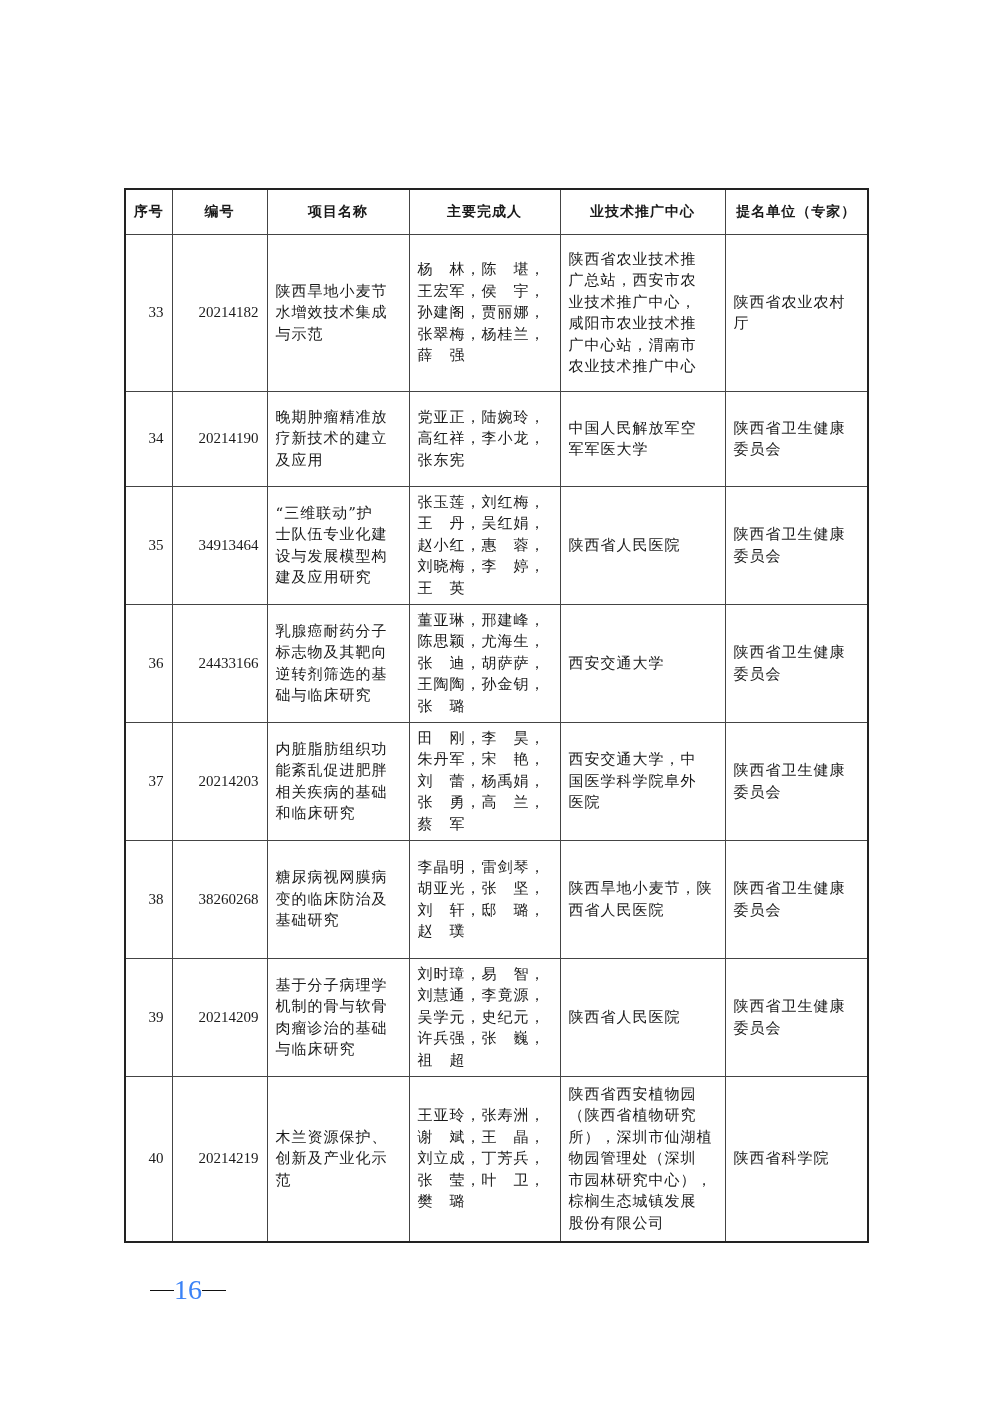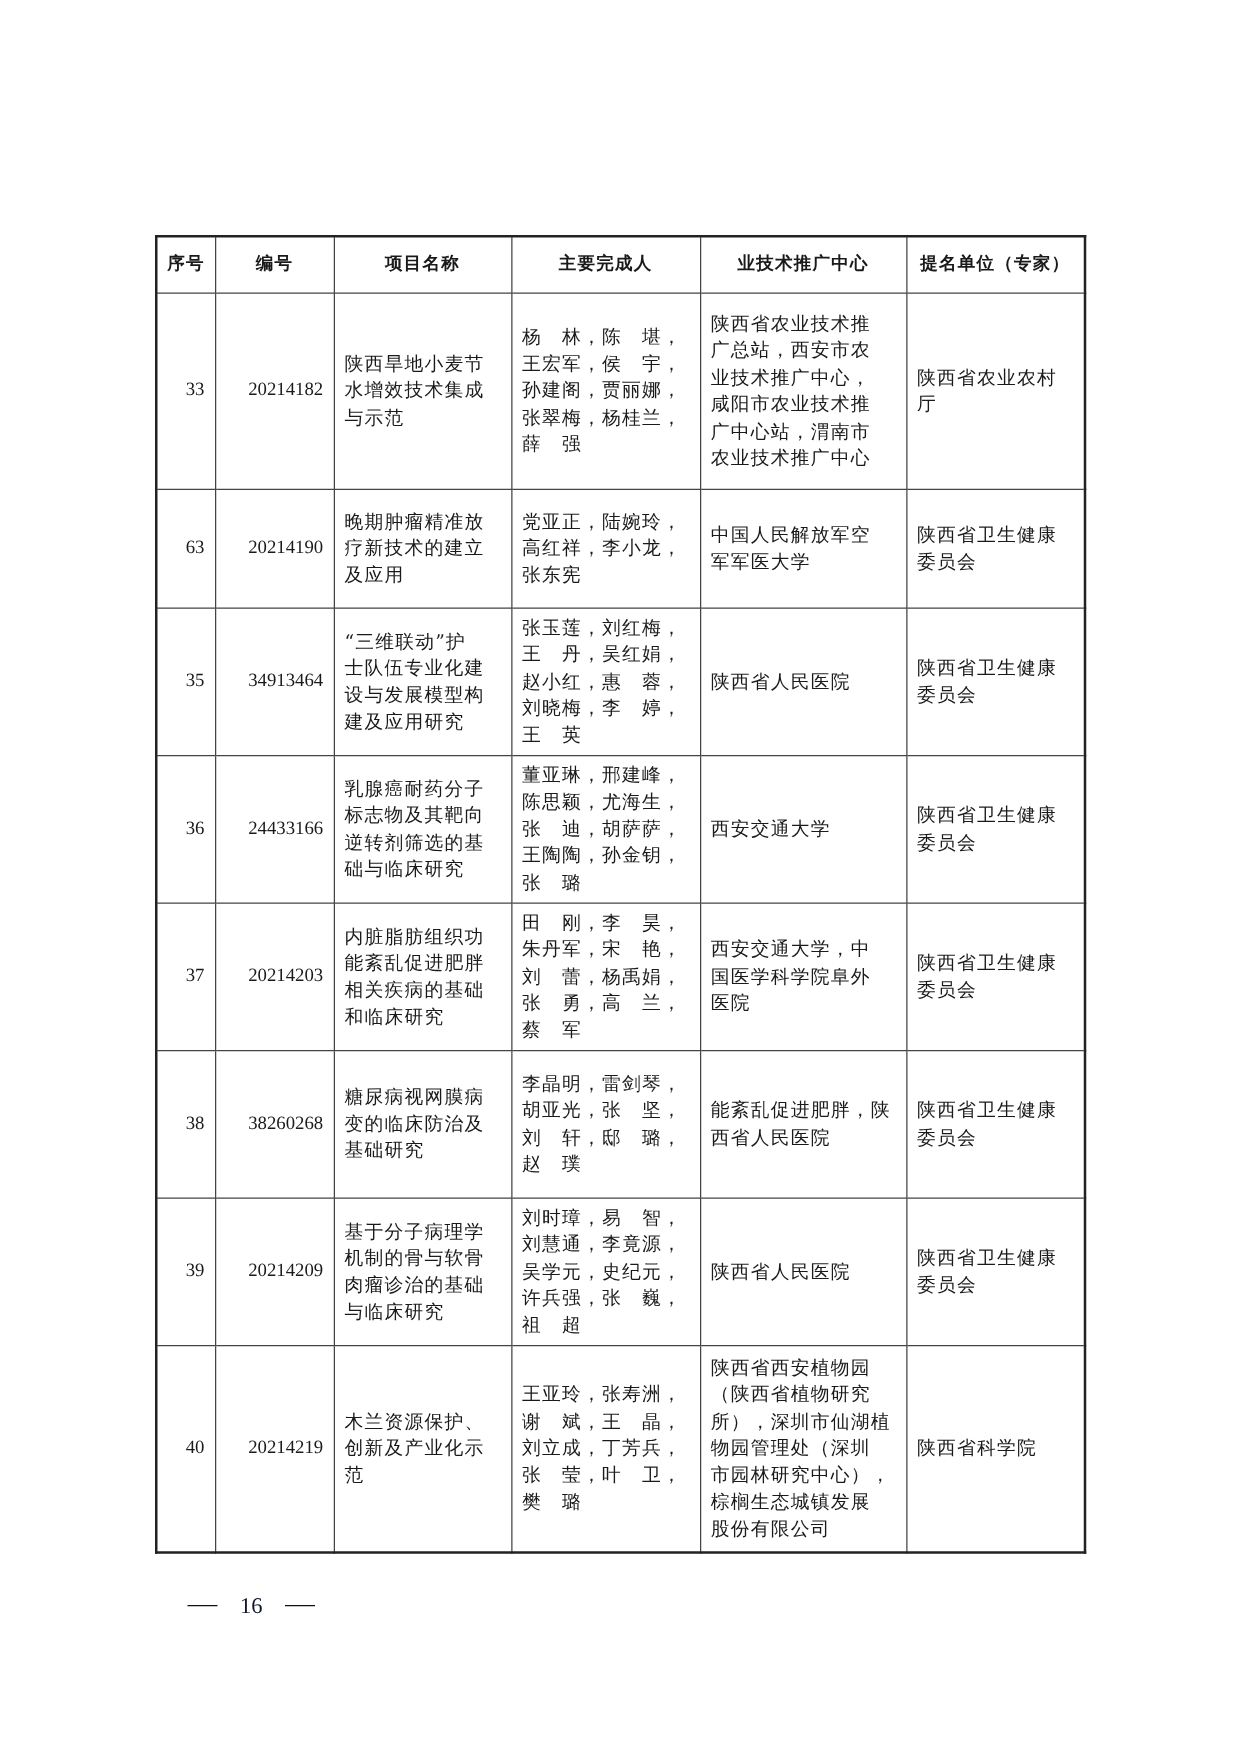--- a/index.html
+++ b/index.html
@@ -28,22 +28,22 @@
     font-family: "DejaVu Sans", "Liberation Sans", sans-serif;
     font-size: 14px; font-weight: bold; text-align: center; letter-spacing: 1px;
     padding: 0 2px;
   }
   td.c-seq, td.c-code { text-align: right; font-family: "Liberation Serif", serif; font-size: 16px; padding: 0 2px; }
   td.c-name, td.c-people, td.c-unit, td.c-nom { text-align: justify; letter-spacing: 1px; }
   td.c-people { padding: 0 8px 0 10px; }
   .cell-text { white-space: pre-line; }
   .footer {
     position: absolute; left: 150px; top: 1256px;
-    font-family: "Liberation Serif", serif; font-size: 18px; color: #0f172a;
-    display: flex; align-items: center; gap: 18px;
+    font-family: "Liberation Serif", serif; font-size: 28px; color: #3b82f6;
+    display: flex; align-items: center; 
   }
   .footer .dash { display: inline-block; width: 24px; height: 1px; background: #111; }
 </style>
 </head>
 <body>
 
 <div class="page">
   <table class="awards">
     <colgroup>
       <col style="width:47px">
@@ -78,21 +78,21 @@
           <td class="c-unit"><span class="cell-text">陕西省农业技术推
 广总站，西安市农
 业技术推广中心，
 咸阳市农业技术推
 广中心站，渭南市
 农业技术推广中心</span></td>
           <td class="c-nom"><span class="cell-text">陕西省农业农村
 厅</span></td>
         </tr>
         <tr style="height: 95px;">
-          <td class="c-seq"><span class="cell-text">63</span></td>
+          <td class="c-seq"><span class="cell-text">34</span></td>
           <td class="c-code"><span class="cell-text">20214190</span></td>
           <td class="c-name"><span class="cell-text">晚期肿瘤精准放
 疗新技术的建立
 及应用</span></td>
           <td class="c-people"><span class="cell-text">党亚正，陆婉玲，
 高红祥，李小龙，
 张东宪</span></td>
           <td class="c-unit"><span class="cell-text">中国人民解放军空
 军军医大学</span></td>
           <td class="c-nom"><span class="cell-text">陕西省卫生健康
@@ -151,21 +151,21 @@
         <tr style="height: 118px;">
           <td class="c-seq"><span class="cell-text">38</span></td>
           <td class="c-code"><span class="cell-text">38260268</span></td>
           <td class="c-name"><span class="cell-text">糖尿病视网膜病
 变的临床防治及
 基础研究</span></td>
           <td class="c-people"><span class="cell-text">李晶明，雷剑琴，
 胡亚光，张　坚，
 刘　轩，邸　璐，
 赵　璞</span></td>
-          <td class="c-unit"><span class="cell-text">能紊乱促进肥胖，陕
+          <td class="c-unit"><span class="cell-text">陕西旱地小麦节，陕
 西省人民医院</span></td>
           <td class="c-nom"><span class="cell-text">陕西省卫生健康
 委员会</span></td>
         </tr>
         <tr style="height: 118px;">
           <td class="c-seq"><span class="cell-text">39</span></td>
           <td class="c-code"><span class="cell-text">20214209</span></td>
           <td class="c-name"><span class="cell-text">基于分子病理学
 机制的骨与软骨
 肉瘤诊治的基础

